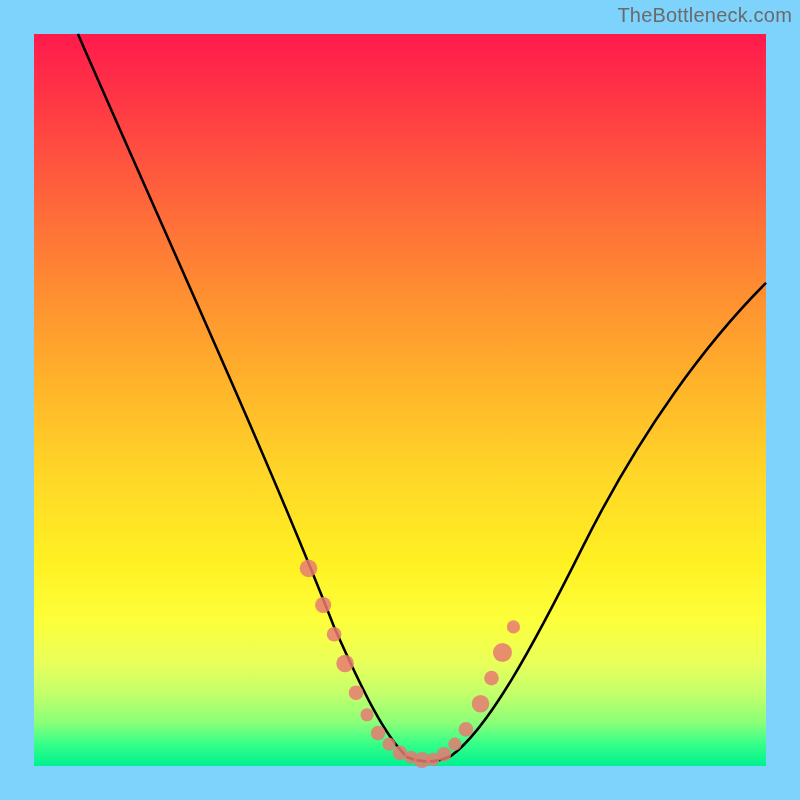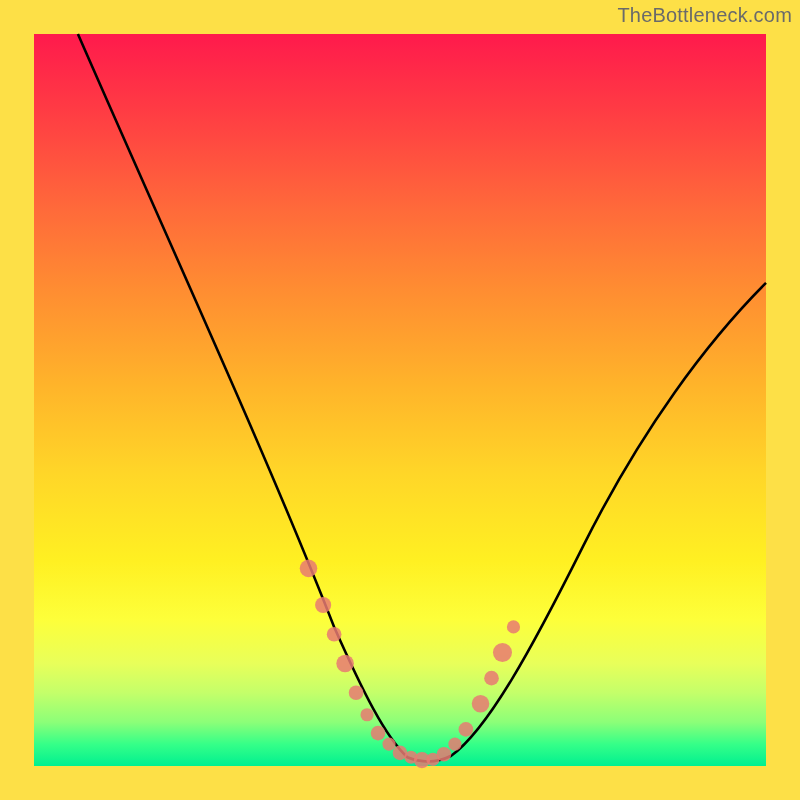--- a/index.html
+++ b/index.html
@@ -9,21 +9,21 @@
     height: 800px;
     background: #000;
     font-family: Arial, Helvetica, sans-serif;
   }
   .frame {
     position: absolute;
     left: 0;
     top: 0;
     width: 800px;
     height: 800px;
-    background: #fde047;
+    background: #7dd3fc;
   }
   .plot {
     position: absolute;
     left: 34px;
     top: 34px;
     width: 732px;
     height: 732px;
     background: linear-gradient(to bottom,
       #ff1a4c 0%,
       #ff3a44 10%,

